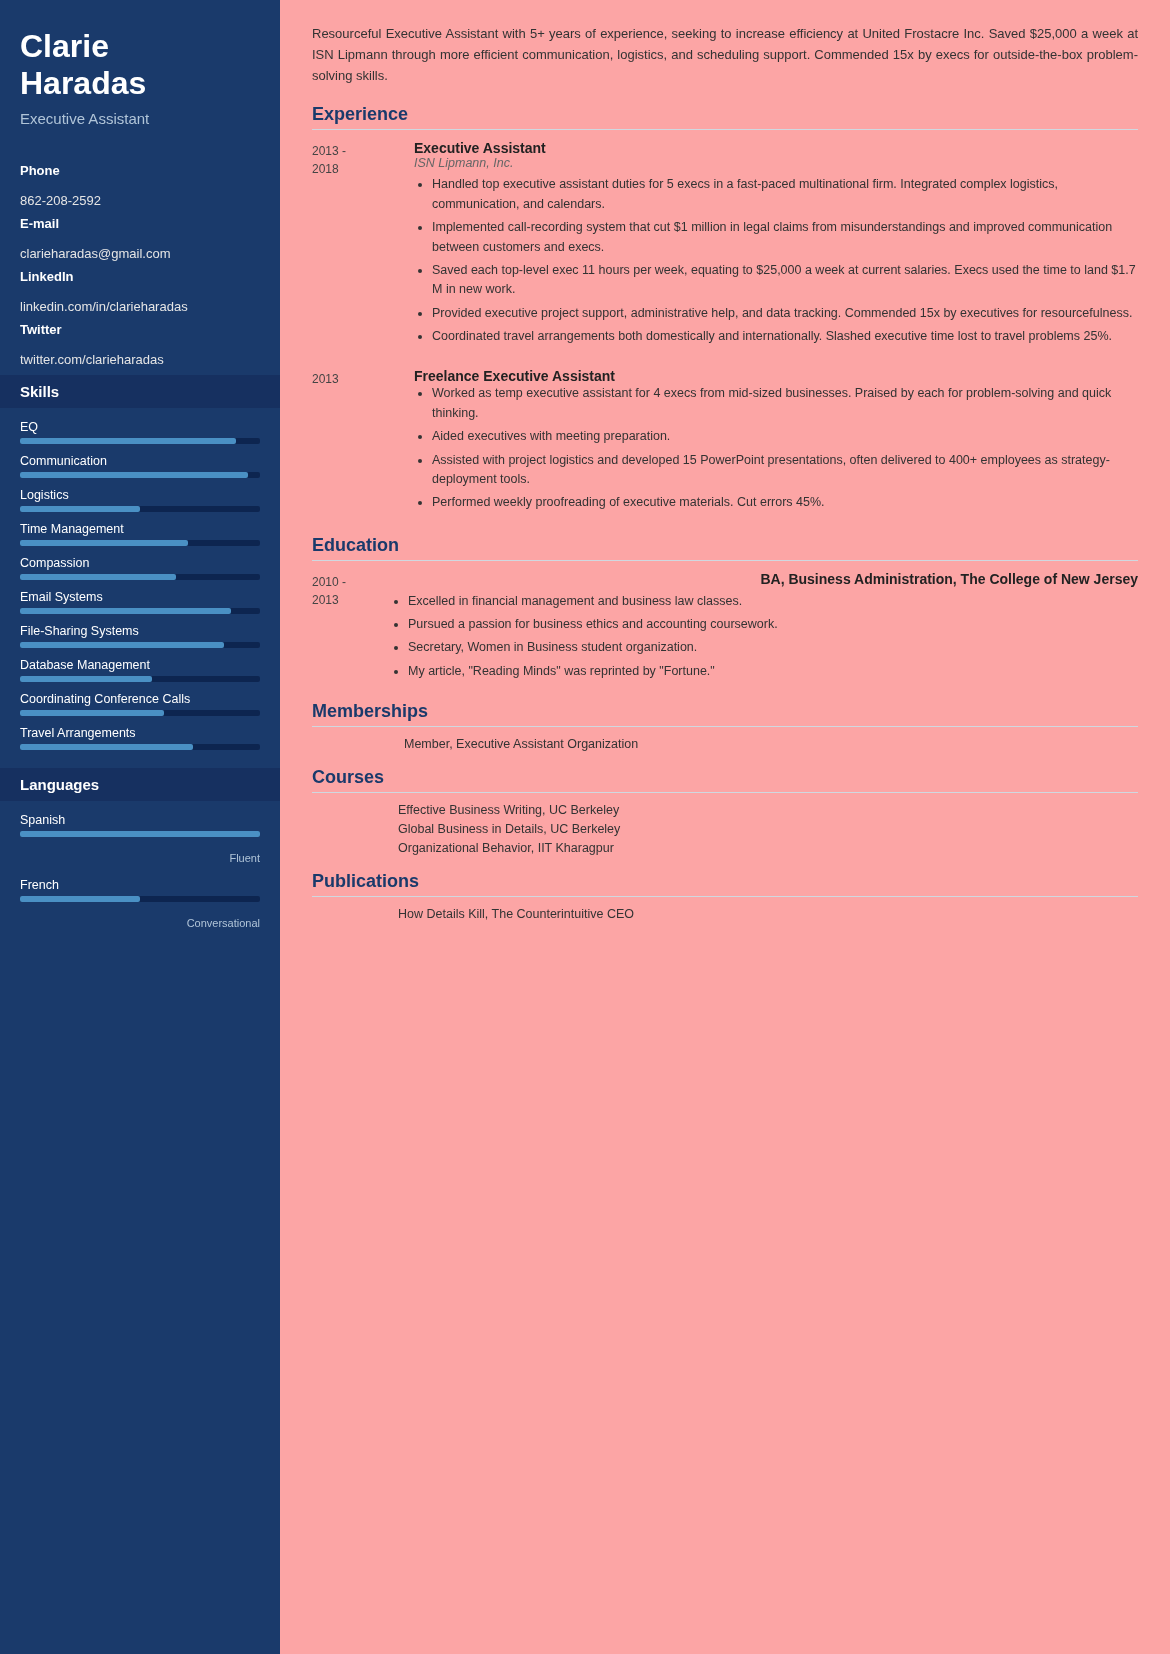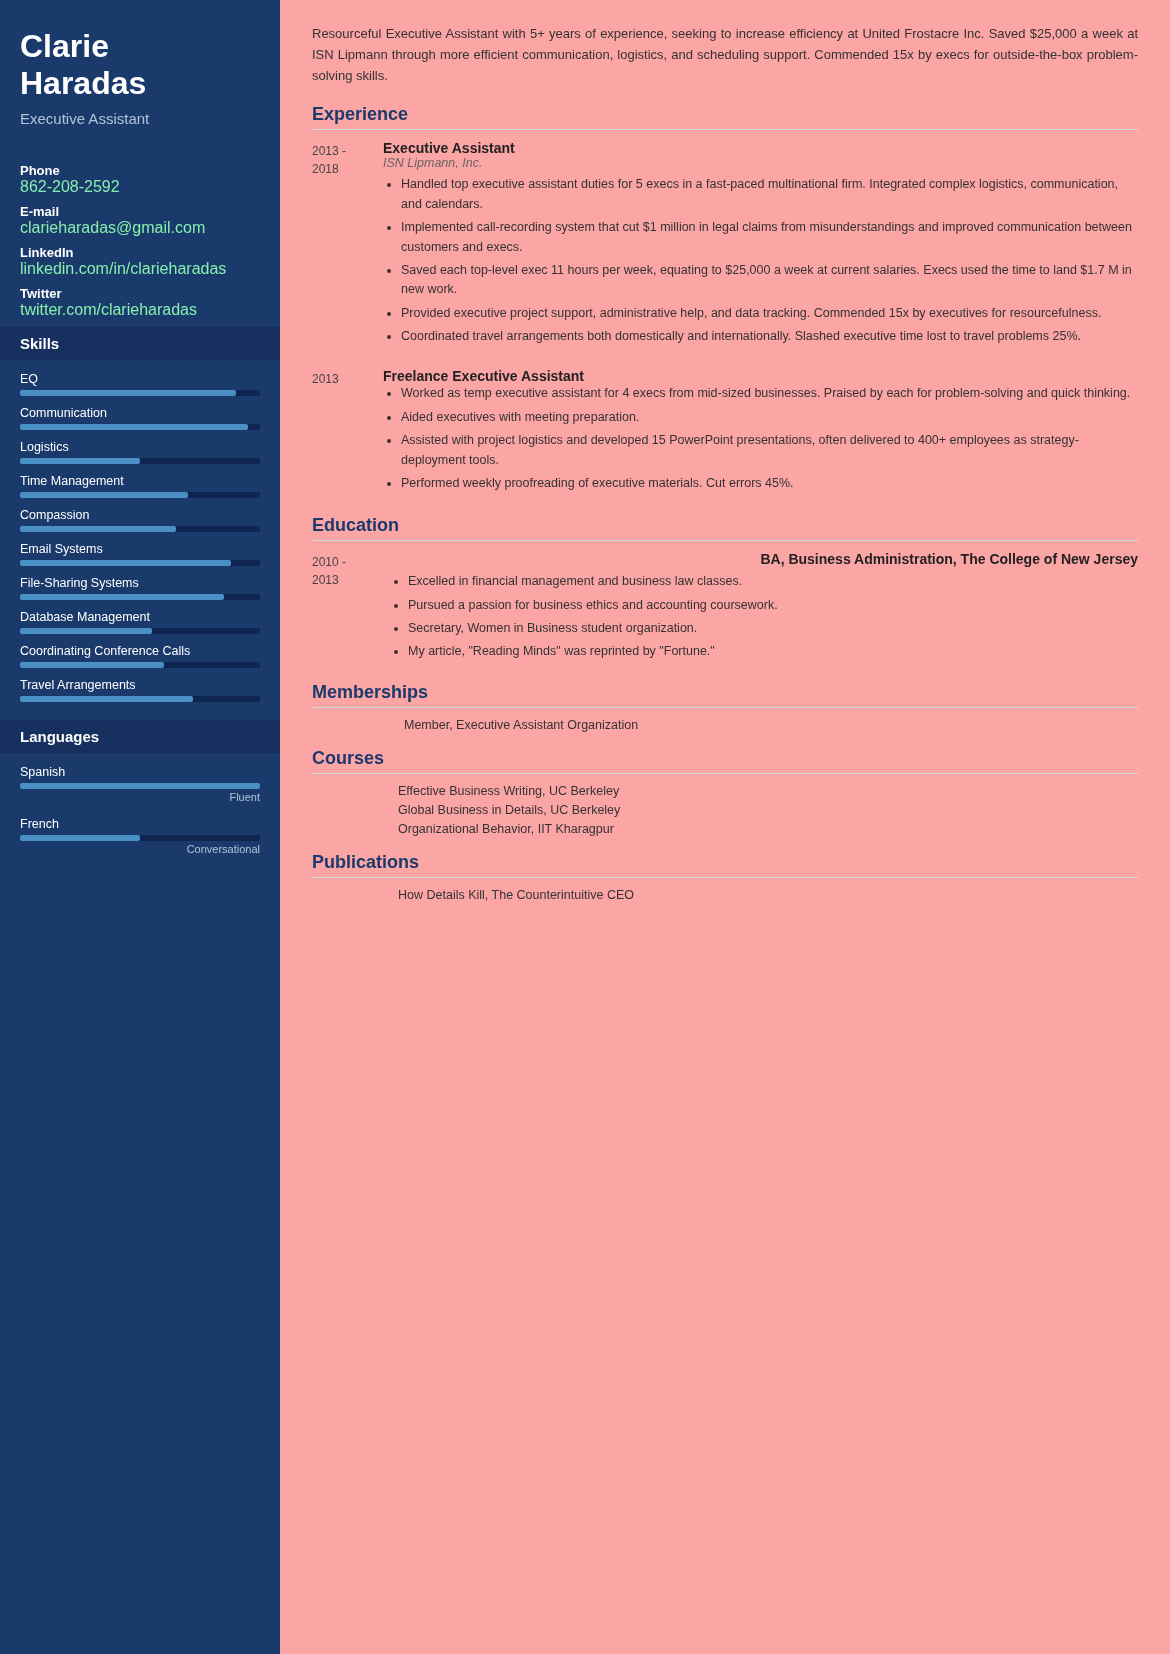--- a/index.html
+++ b/index.html
@@ -55,23 +55,23 @@
     }
 
     .info-label {
       font-weight: 700;
       font-size: 13px;
       color: #fff;
       margin-top: 8px;
     }
 
     .info-value {
-      font-size: 16px;
-      color: #86efac;
-      margin-top: 0;
+      font-size: 13px;
+      color: #e5e5e5;
+      margin-top: 15px;
     }
 
     
     .skill-item {
       margin-bottom: 10px;
     }
 
     .skill-name {
       font-size: 12.5px;
       color: #fff;
@@ -118,21 +118,21 @@
       height: 6px;
       border-radius: 2px;
       position: absolute;
       top: 0; left: 0;
     }
 
     .lang-level {
       font-size: 11px;
       color: #b0c4d8;
       text-align: right;
-      margin-top: 2px;
+      margin-top: 15px;
     }
 
     
     .main {
       flex: 1;
       background: #fca5a5;
       padding: 24px 32px 32px 32px;
     }
 
     .summary-text {
@@ -151,21 +151,21 @@
 
     .section-title {
       font-size: 18px;
       font-weight: 700;
       color: #1a3a6b;
       margin-bottom: 4px;
     }
 
     .experience-entry {
       display: flex;
-      gap: 3px;
+      gap: 34px;
       margin-bottom: 18px;
     }
 
     .entry-dates {
       min-width: 68px;
       font-size: 12px;
       color: #444;
       padding-top: 2px;
       line-height: 1.5;
     }

